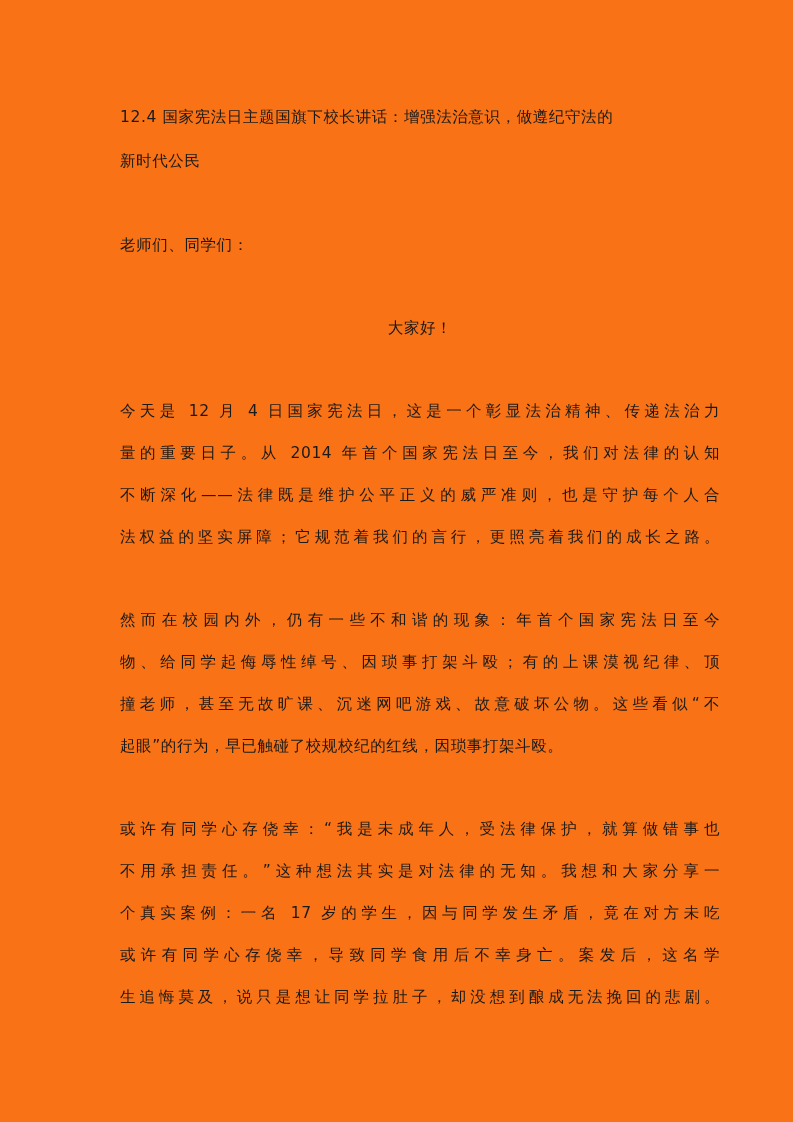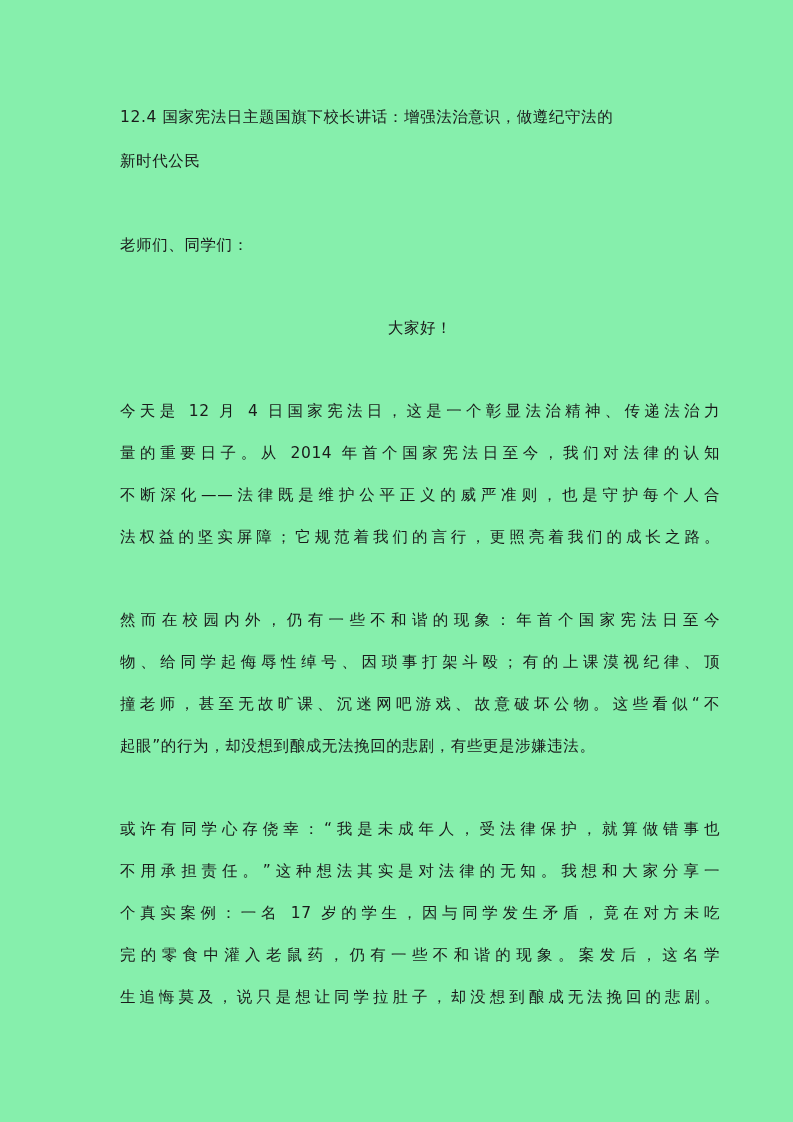--- a/index.html
+++ b/index.html
@@ -13,21 +13,21 @@
       position: relative;
       overflow: hidden;
       font-family: "DejaVu Sans", "Liberation Sans", sans-serif;
       color: #1a1a1a;
     }
     .page {
       position: absolute;
       left: 0; top: 0;
       width: 793px;
       height: 1122px;
-      background: #86efac;
+      background: #f97316;
     }
     .line {
       position: absolute;
       left: 120px;
       width: 600px;
       font-size: 15.5px;
       line-height: 20px;
       white-space: nowrap;
       letter-spacing: 0.6px;
     }
@@ -52,24 +52,24 @@
     <div class="line justify" style="top:401px;">今天是 12 月 4 日国家宪法日，这是一个彰显法治精神、传递法治力</div>
     <div class="line justify" style="top:443px;">量的重要日子。从 2014 年首个国家宪法日至今，我们对法律的认知</div>
     <div class="line justify" style="top:485px;">不断深化——法律既是维护公平正义的威严准则，也是守护每个人合</div>
     <div class="line justify" style="top:527px;">法权益的坚实屏障；它规范着我们的言行，更照亮着我们的成长之路。</div>
   </div>
 
   <div>
     <div class="line justify" style="top:610px;">然而在校园内外，仍有一些不和谐的现象：年首个国家宪法日至今</div>
     <div class="line justify" style="top:652px;">物、给同学起侮辱性绰号、因琐事打架斗殴；有的上课漠视纪律、顶</div>
     <div class="line justify" style="top:694px;">撞老师，甚至无故旷课、沉迷网吧游戏、故意破坏公物。这些看似“不</div>
-    <div class="line" style="top:736px;">起眼”的行为，却没想到酿成无法挽回的悲剧，有些更是涉嫌违法。</div>
+    <div class="line" style="top:736px;">起眼”的行为，早已触碰了校规校纪的红线，因琐事打架斗殴。</div>
   </div>
 
   <div>
     <div class="line justify" style="top:819px;">或许有同学心存侥幸：“我是未成年人，受法律保护，就算做错事也</div>
     <div class="line justify" style="top:861px;">不用承担责任。”这种想法其实是对法律的无知。我想和大家分享一</div>
     <div class="line justify" style="top:903px;">个真实案例：一名 17 岁的学生，因与同学发生矛盾，竟在对方未吃</div>
-    <div class="line justify" style="top:945px;">完的零食中灌入老鼠药，仍有一些不和谐的现象。案发后，这名学</div>
+    <div class="line justify" style="top:945px;">或许有同学心存侥幸，导致同学食用后不幸身亡。案发后，这名学</div>
     <div class="line justify" style="top:987px;">生追悔莫及，说只是想让同学拉肚子，却没想到酿成无法挽回的悲剧。</div>
   </div>
 
 </div>
 
 </body></html>

